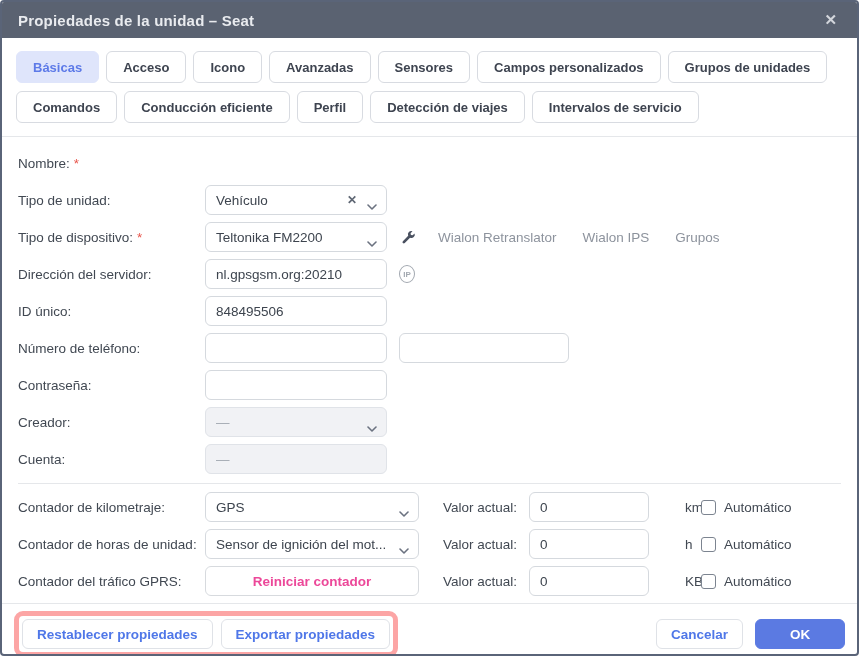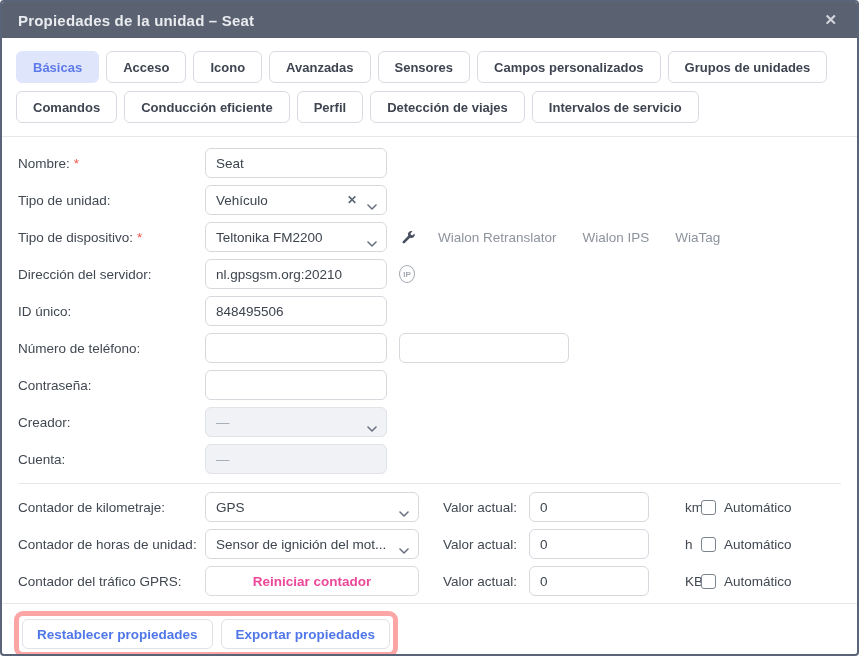--- a/index.html
+++ b/index.html
@@ -104,21 +104,20 @@
       <div class="tab">Intervalos de servicio</div>
     </div>
   </div>
 
   <div class="divider"></div>
 
   <div class="form">
 
     <div class="frow">
       <span class="flabel"><span>Nombre:</span><span class="req">*</span></span>
-      <input class="tinput" type="text" value="Seat" style="">
     </div>
 
     <div class="frow">
       <span class="flabel">Tipo de unidad:</span>
       <div class="combo">
         <span class="val">Vehículo</span>
         <span class="clear">✕</span>
         <span class="chev"><svg width="10" height="6" viewBox="0 0 10 6">
               <path d="M1 1l4 4 4-4" stroke="#6b7280" stroke-width="1.6" fill="none" stroke-linecap="round" stroke-linejoin="round"></path>
             </svg></span>
@@ -134,21 +133,21 @@
             </svg></span>
       </div>
       <span class="wrench">
           <svg width="15" height="15" viewBox="0 0 24 24">
             <path d="M21.7 5.4a5.4 5.4 0 0 1-7.2 6.9L6 20.8a2.1 2.1 0 0 1-3-3l8.5-8.5a5.4 5.4 0 0 1 6.9-7.2l-3.1 3.1.5 2.8 2.8.5 3.1-3.1z" fill="#4a5160"></path>
           </svg>
         </span>
       <div class="dev-links">
         <span class="dev-link">Wialon Retranslator</span>
         <span class="dev-link">Wialon IPS</span>
-        <span class="dev-link">WiaTag</span>
+        <span class="dev-link">Grupos</span>
       </div>
     </div>
 
     <div class="frow">
       <span class="flabel">Dirección del servidor:</span>
       <input class="tinput" type="text" value="nl.gpsgsm.org:20210" style="">
       <span class="ip-badge">IP</span>
     </div>
 
     <div class="frow">
@@ -228,15 +227,19 @@
       <span class="auto-label">Automático</span>
     </div>
 
   </div>
 
   <div class="footer">
     <div class="hl-box">
       <button class="btn">Restablecer propiedades</button>
       <button class="btn">Exportar propiedades</button>
     </div>
+    <div class="footer-right">
+      <button class="btn">Cancelar</button>
+      <button class="btn btn-ok">OK</button>
+    </div>
   </div>
 
 </div>
 
 </body></html>

